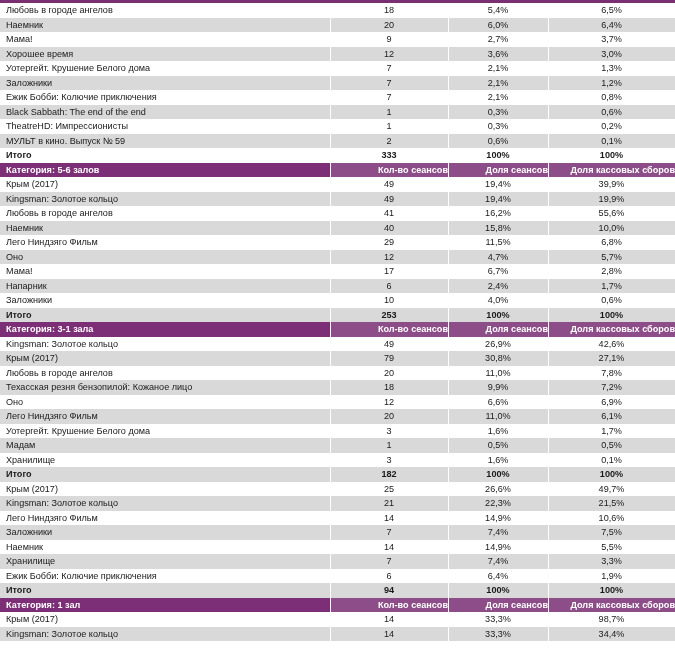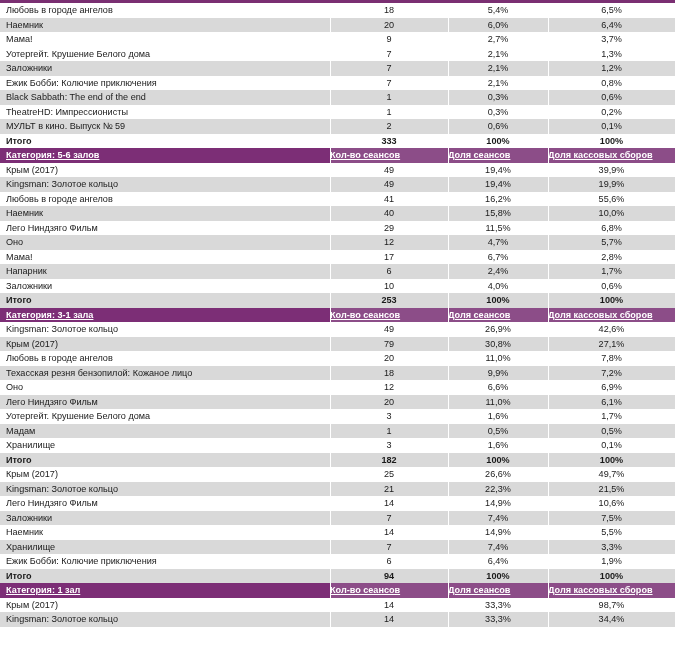--- a/index.html
+++ b/index.html
@@ -74,30 +74,29 @@
   tr.cat-row td {
     height: 14.5px;
     line-height: 14.5px;
     padding: 0;
     vertical-align: middle;
     color: #ffffff;
     font-weight: bold;
     font-size: 9.1px;
     white-space: nowrap;
     overflow: hidden;
-    text-decoration: underline;
   }
   tr.cat-row td.cat-title {
     background: #7c2e76;
     padding-left: 6px;
     text-align: left;
   }
   tr.cat-row td.cat-col {
     background: #8c4d88;
-    text-align: left;
+    text-align: right;
     box-shadow: inset 1px 0 0 #ffffff;
   }
 </style>
 </head>
 <body>
 
 <div id="sheet">
   <div class="top-strip"></div>
   <table class="tbl">
     <colgroup>
@@ -118,20 +117,26 @@
           <td class="num sep">20</td>
           <td class="num sep">6,0%</td>
           <td class="num sep">6,4%</td>
         </tr>
         <tr class="data-row stripe-white">
           <td class="name">Мама!</td>
           <td class="num sep">9</td>
           <td class="num sep">2,7%</td>
           <td class="num sep">3,7%</td>
         </tr>
+        <tr class="data-row stripe-gray">
+          <td class="name">Хорошее время</td>
+          <td class="num sep">12</td>
+          <td class="num sep">3,6%</td>
+          <td class="num sep">3,0%</td>
+        </tr>
         <tr class="data-row stripe-white">
           <td class="name">Уотергейт. Крушение Белого дома</td>
           <td class="num sep">7</td>
           <td class="num sep">2,1%</td>
           <td class="num sep">1,3%</td>
         </tr>
         <tr class="data-row stripe-gray">
           <td class="name">Заложники</td>
           <td class="num sep">7</td>
           <td class="num sep">2,1%</td>

